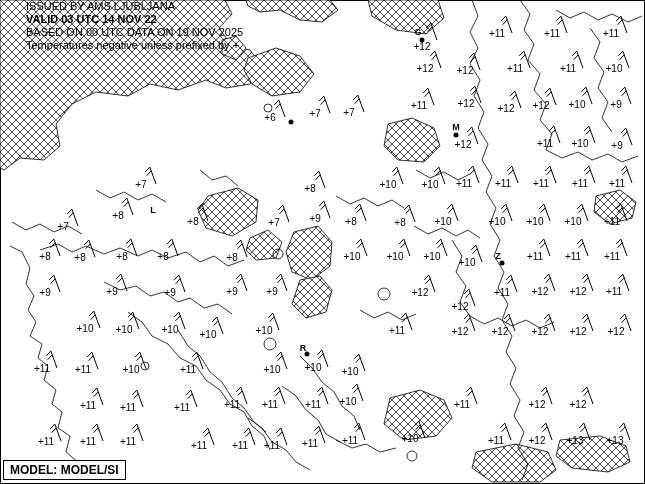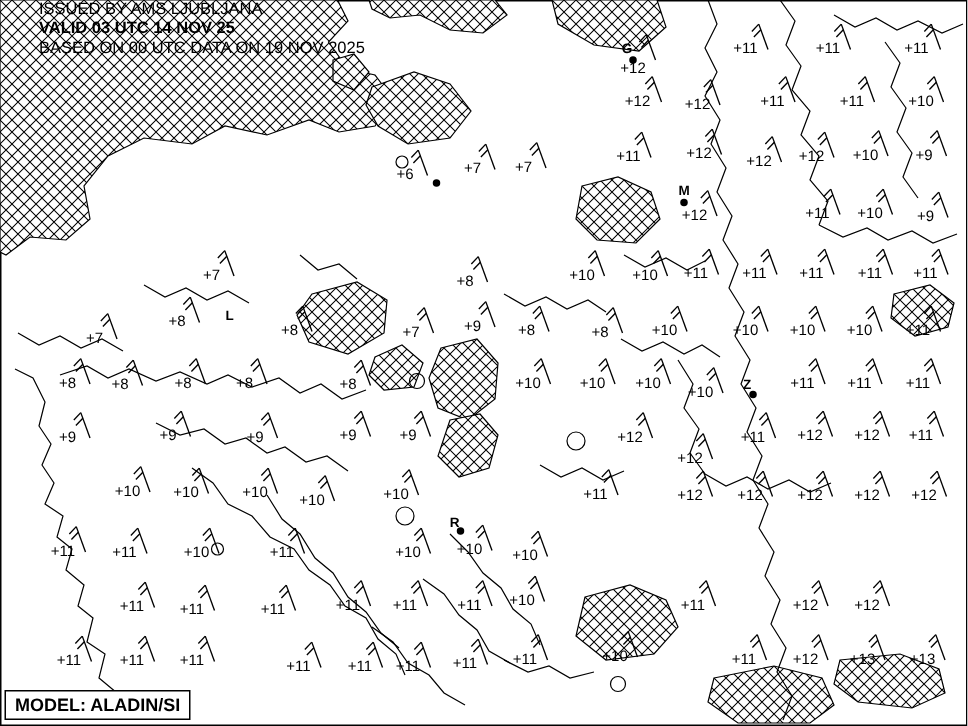--- a/index.html
+++ b/index.html
@@ -122,25 +122,26 @@
     <circle cx="384" cy="294" r="6"></circle>
     <circle cx="270" cy="344" r="6"></circle>
     <circle cx="412" cy="456" r="5"></circle>
     <circle cx="145" cy="366" r="4"></circle>
   </g>
 </svg>
 </div>
 
 <div class="hdr">
   <div>ISSUED BY AMS LJUBLJANA</div>
-  <div class="b">VALID 03 UTC 14 NOV 25</div>
+  <div class="b">VALID 03 UTC 14 NOV 22</div>
   <div>BASED ON 00 UTC DATA ON 19 NOV 2025</div>
+  <div>Temperatures negative unless prefixed by +</div>
 </div>
 
-<div class="model">MODEL: ALADIN/SI</div>
+<div class="model">MODEL: MODEL/SI</div>
 
 <div id="overlay">
     <div class="obs" style="left: 422px; top: 46px;">+12</div>
     <div class="obs" style="left: 497px; top: 33px;">+11</div>
     <div class="obs" style="left: 552px; top: 33px;">+11</div>
     <div class="obs" style="left: 611px; top: 33px;">+11</div>
     <div class="obs" style="left: 425px; top: 68px;">+12</div>
     <div class="obs" style="left: 465px; top: 70px;">+12</div>
     <div class="obs" style="left: 515px; top: 68px;">+11</div>
     <div class="obs" style="left: 568px; top: 68px;">+11</div>

